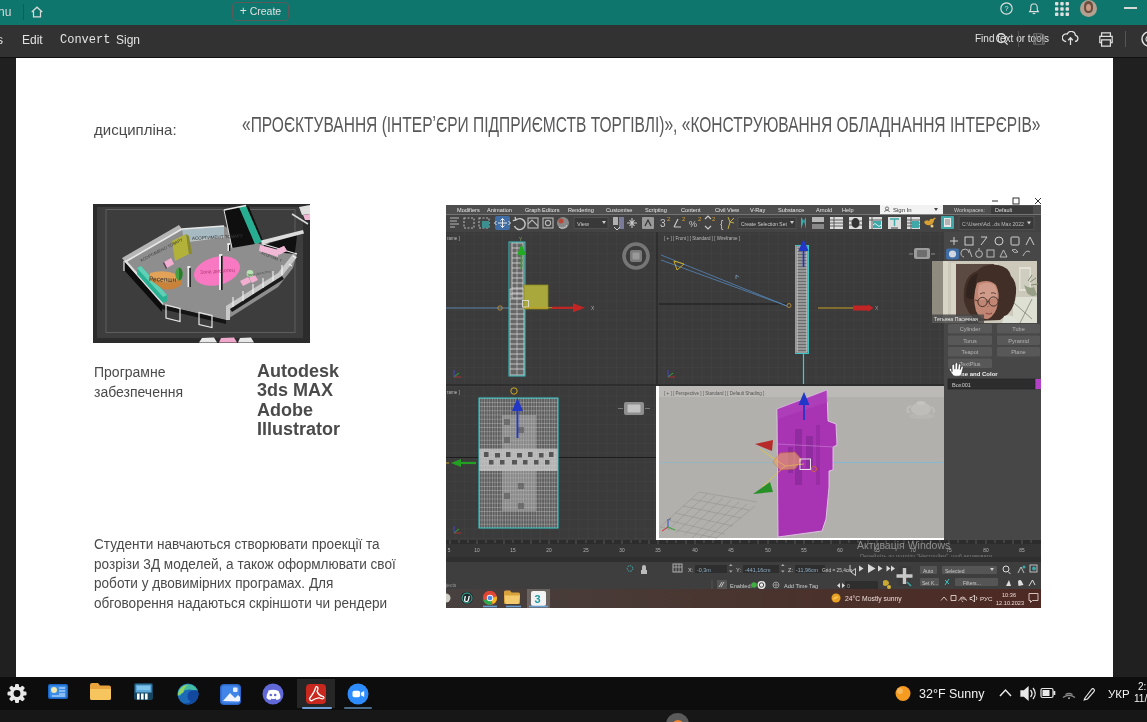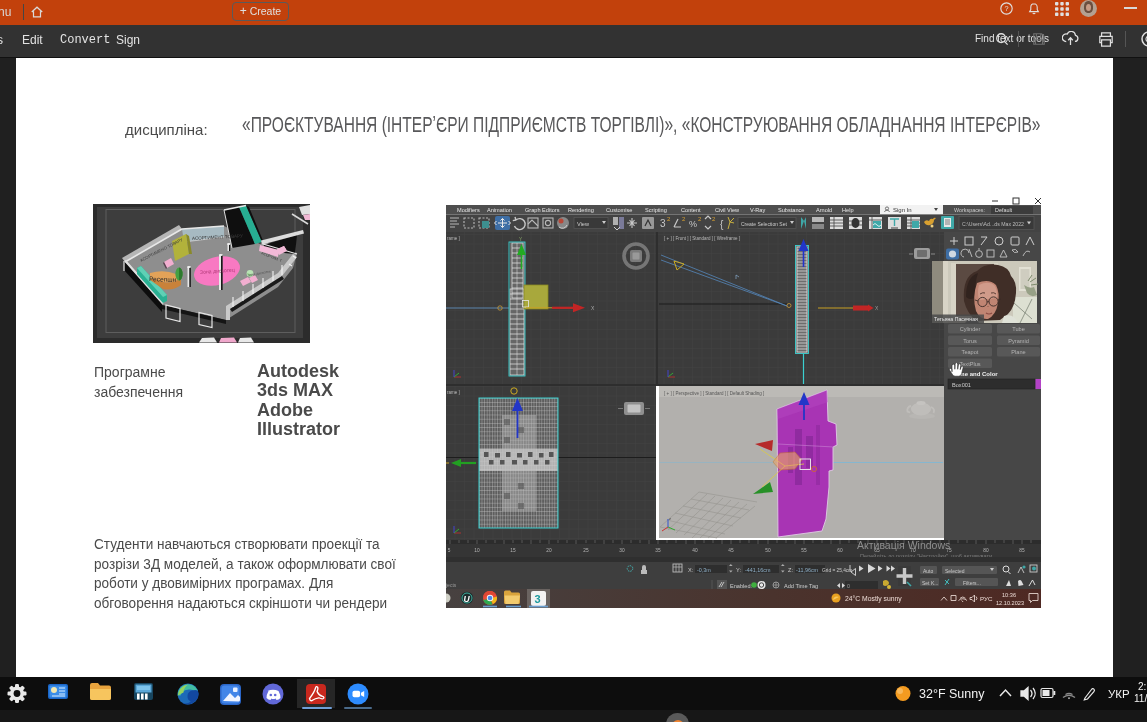--- a/index.html
+++ b/index.html
@@ -1,21 +1,21 @@
 <!DOCTYPE html>
 <html><head>
 <meta charset="utf-8">
 <style>
 * { margin:0; padding:0; box-sizing:border-box; }
 body { width:1147px; height:722px; overflow:hidden; font-family:"Liberation Sans", sans-serif; background:#1f1f1f; }
 #root { position:absolute; left:0; top:0; width:1147px; height:722px; overflow:hidden; }
 .abs { position:absolute; }
 
 
-#tabbar { left:0; top:0; width:1147px; height:41px; background:#c2410c; }
+#tabbar { left:0; top:0; width:1147px; height:41px; background:#0f766e; }
 #tabbar .txt { color:#d8d8d8; font-size:12px; }
 #tab { position:absolute; left:50px; top:1px; width:178px; height:24px; background:#1d1d1d; border:1px solid #3c3c3c; border-bottom:none; border-radius:6px 6px 0 0; }
 #createbtn { position:absolute; left:232px; top:2px; width:57px; height:19px; border:1px solid #5a5a5a; border-radius:4px; color:#e0e0e0; line-height:17px; text-align:center; }
 
 
 #menubar { left:0; top:25px; width:1147px; height:33px; background:#323232; border-bottom:1px solid #111; }
 #menubar .m { position:absolute; top:8px; color:#e3e3e3; font-size:12px; }
 
 
 #contentbg { left:0; top:58px; width:1147px; height:619px; background:#202020; }
@@ -92,21 +92,21 @@
     <div class="abs" style="left:1125px; top:6px; width:1px; height:16px; background:#555;"></div>
     <svg class="abs" style="left:1141px; top:6px;" width="16" height="16" viewBox="0 0 16 16">
         <circle cx="8" cy="8" r="7" fill="none" stroke="#e0e0e0" stroke-width="1.5"></circle>
         <path d="M5 8 a3 3 0 0 1 6 0 a3 3 0 0 1 -6 0" fill="none" stroke="#e0e0e0" stroke-width="1.2"></path>
       </svg>
   </div>
 
   <div class="abs" id="contentbg"></div>
   <div class="abs" id="page"></div>
 
-  <div class="ptxt" style="left:94px; top:121px; font-size:15px; color:#4a4a4a;margin-left:31px;">дисципліна:</div>
+  <div class="ptxt" style="left:94px; top:121px; font-size:15px; color:#4a4a4a;">дисципліна:</div>
   <div class="ptxt" style="left:242px; top:112px; font-size:22px; color:#58585a; width:1120px; transform:scaleX(0.706); transform-origin:0 0; white-space:nowrap;">«ПРОЄКТУВАННЯ (ІНТЕРʼЄРИ ПІДПРИЄМСТВ ТОРГІВЛІ)», «КОНСТРУЮВАННЯ ОБЛАДНАННЯ ІНТЕРЄРІВ»</div>
 
   <div class="ptxt" style="left:94px; top:362px; font-size:14px; line-height:20px; color:#4a4a4a;">Програмне<br>забезпечення</div>
   <div class="ptxt" style="left:257px; top:362px; font-size:18px; line-height:19.3px; color:#4a4a4a;font-weight:bold;">Autodesk<br>3ds MAX<br>Adobe<br>Illustrator</div>
   <div class="ptxt" style="left:94px; top:535px; font-size:14px; line-height:19.6px; color:#4a4a4a; transform:scaleX(0.97); transform-origin:0 0; white-space:nowrap;">Студенти навчаються створювати проекції та<br>розрізи 3Д моделей, а також оформлювати свої<br>роботи у двовимірних програмах. Для<br>обговорення надаються скріншоти чи рендери</div>
 
   <svg class="abs" id="floorimg" style="left:93px; top:204px;" width="217" height="139" viewBox="0 0 217 139" font-family="Liberation Sans, sans-serif">
     <rect x="0" y="0" width="217" height="139" fill="#2c2c2c"></rect>
     <rect x="4" y="3" width="206" height="131" fill="#3d3d3d"></rect>
     <rect x="13" y="5.5" width="189" height="123" fill="none" stroke="#5e5e5e" stroke-width="1"></rect>

